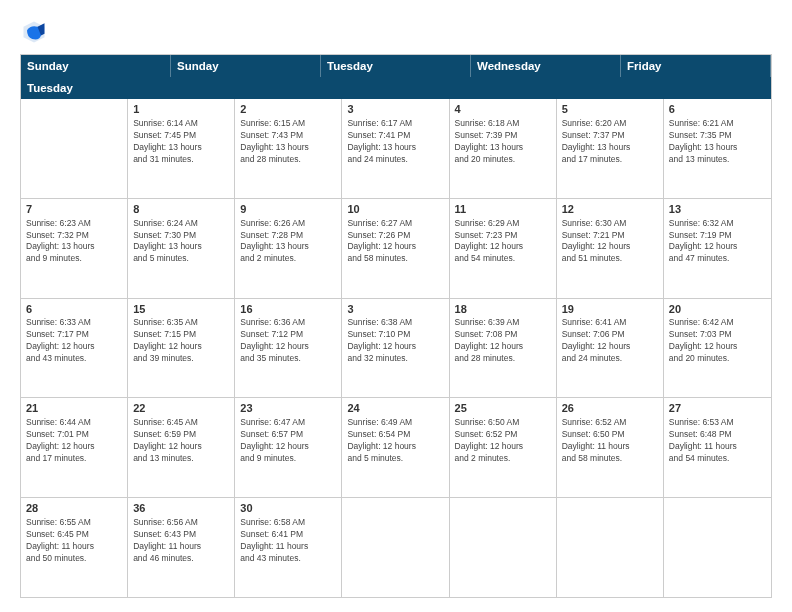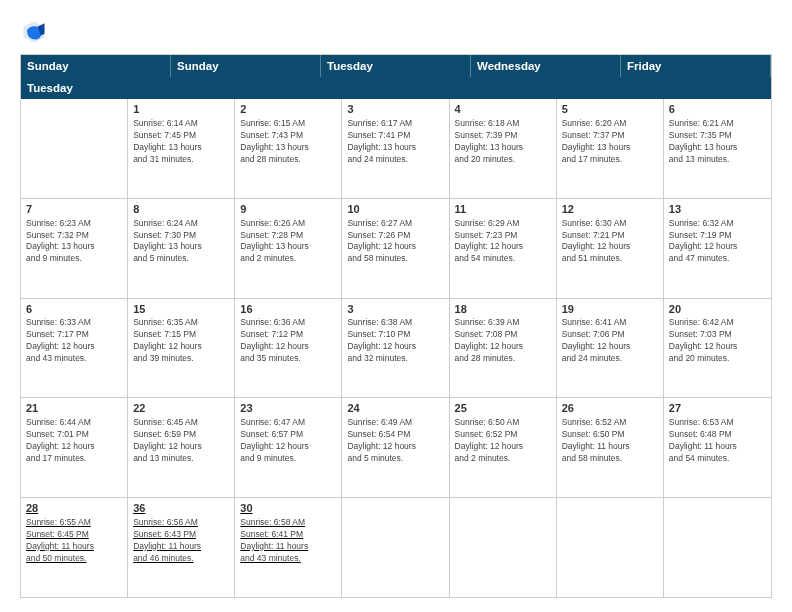--- a/index.html
+++ b/index.html
@@ -77,21 +77,21 @@
       flex: 1;
       display: flex;
       flex-direction: column;
     }
     .cal-row {
       display: grid;
       grid-template-columns: repeat(7, 1fr);
       flex: 1;
       border-bottom: 1px solid #ccc;
     }
-    .cal-row:last-child { border-bottom: none; text-decoration: underline; }
+    .cal-row:last-child { border-bottom: none; }
     .cal-cell {
       border-right: 1px solid #ccc;
       padding: 3px 5px;
       font-size: 8.8px;
       color: #333;
       line-height: 1.35;
       vertical-align: top;
     }
     .cal-cell:last-child { border-right: none; }
     .cal-cell.empty { background: #fff; }

